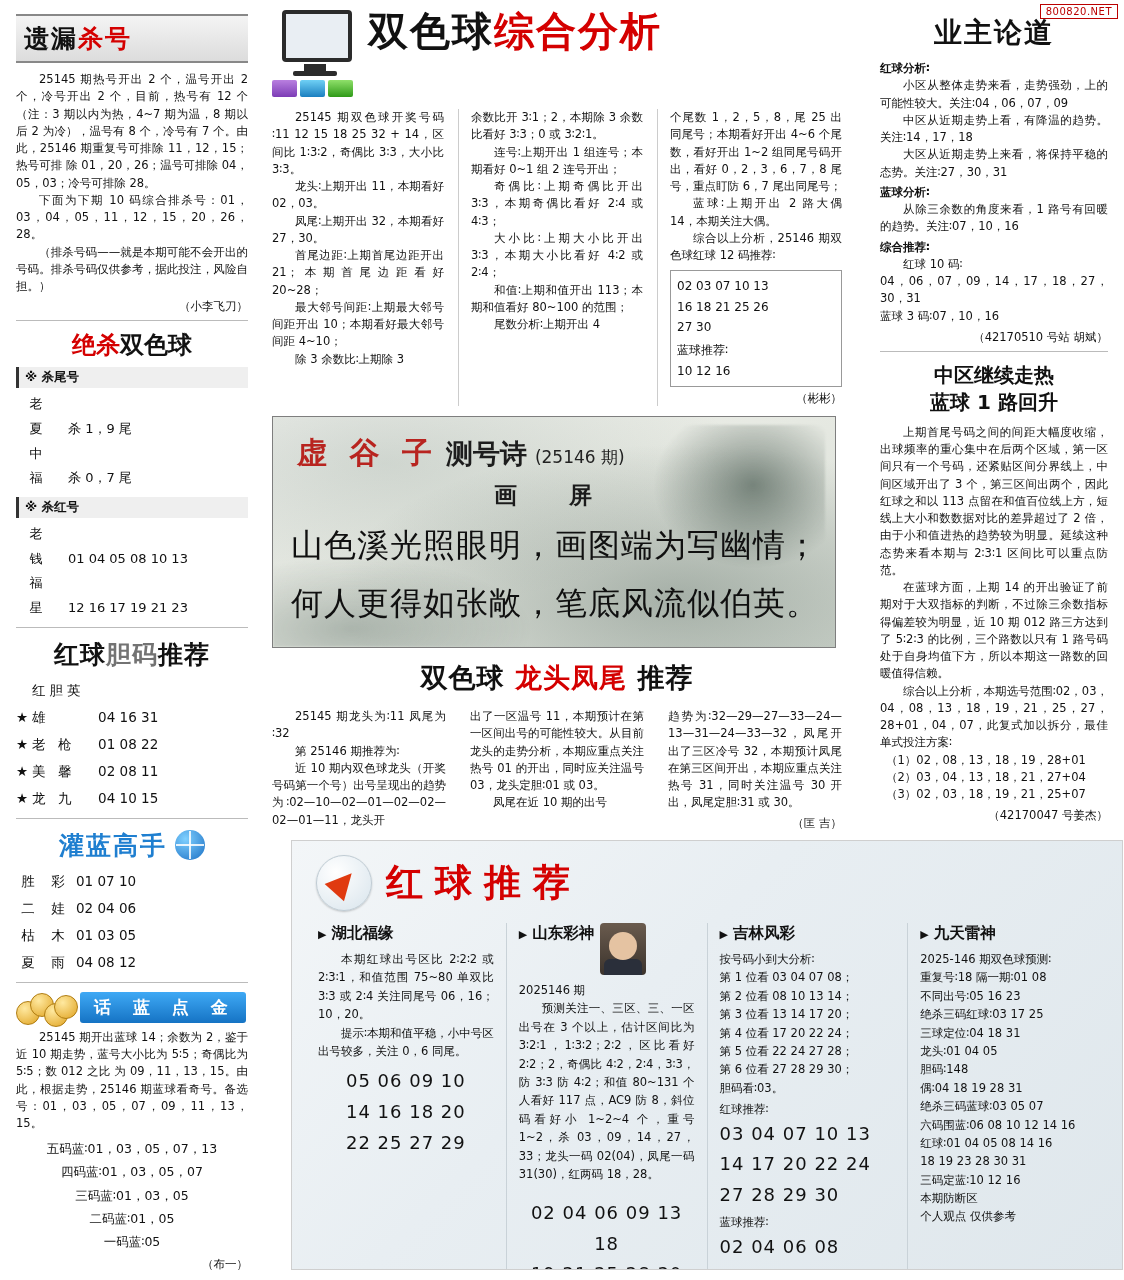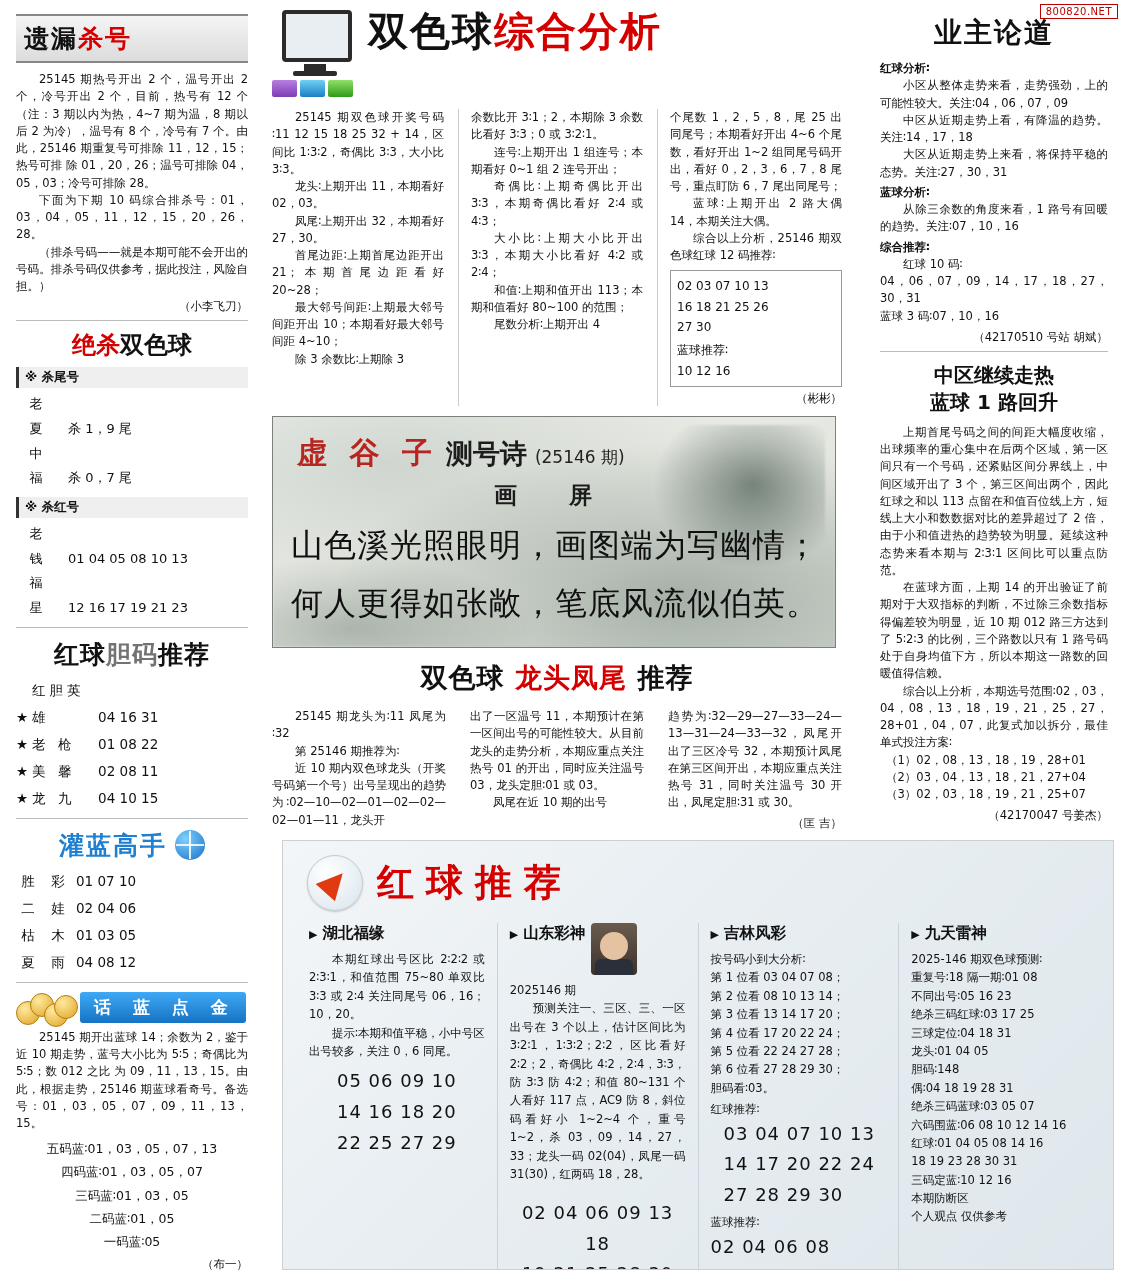--- a/index.html
+++ b/index.html
@@ -112,21 +112,21 @@
   .poem-sub{position:relative;text-align:center;font-size:23px;font-weight:bold;letter-spacing:22px;margin-top:6px;color:#1b1b1b;
     font-family:"DejaVu Serif","Liberation Serif",serif;}
   .poem-l{position:relative;font-size:32px;line-height:1.5;margin:10px 0 0 18px;color:#101010;
     font-family:"DejaVu Serif","Liberation Serif",serif;letter-spacing:1px;}
 
   .t-longtou{font-size:27px;font-weight:bold;text-align:center;margin:12px 0 8px;letter-spacing:1px;}
   .t-longtou .red{color:#d40000;text-align:right;}
 
   
   .redpanel{
-    position:absolute;left:282px;top:840px;width:830px;height:428px;
+    position:absolute;left:291px;top:840px;width:830px;height:428px;
     border:1px solid #cfcfcf;
     background:linear-gradient(135deg,#f3f6f8 0%,#e8eef2 40%,#dfe7ec 100%);
     overflow:hidden;
   }
   .rp-head{display:flex;align-items:center;gap:14px;padding:14px 0 0 24px;}
   .arrow-badge{width:54px;height:54px;border-radius:50%;background:radial-gradient(circle at 35% 30%,#ffffff,#d8e4ec);
     border:1px solid #c0ccd4;position:relative;box-shadow:0 1px 2px rgba(0,0,0,.2);}
   .arrow-badge:after{content:"";position:absolute;left:13px;top:14px;width:0;height:0;
     border-left:13px solid transparent;border-right:13px solid transparent;border-bottom:26px solid #e03a10;
     transform:rotate(42deg);}
@@ -353,21 +353,21 @@
         <div class="rp-txt">
           <div>第 1 位看 03 04 07 08；</div>
           <div>第 2 位看 08 10 13 14；</div>
           <div>第 3 位看 13 14 17 20；</div>
           <div>第 4 位看 17 20 22 24；</div>
           <div>第 5 位看 22 24 27 28；</div>
           <div>第 6 位看 27 28 29 30；</div>
           <div>胆码看∶03。</div>
         </div>
         <div class="rp-txt" style="margin-top:3px;">红球推荐∶</div>
-        <div class="nums" style="white-space:pre-line;margin-left:13px;">03 04 07 10 13
+        <div class="nums" style="white-space:pre-line;">03 04 07 10 13
 14 17 20 22 24
 27 28 29 30</div>
         <div class="rp-txt" style="margin-top:3px;">蓝球推荐∶</div>
         <div class="nums">02 04 06 08</div>
       </div>
 
       <div class="rp-col">
         <h4>九天雷神</h4>
         <div class="rp-txt">
           <div>2025-146 期双色球预测∶</div>

